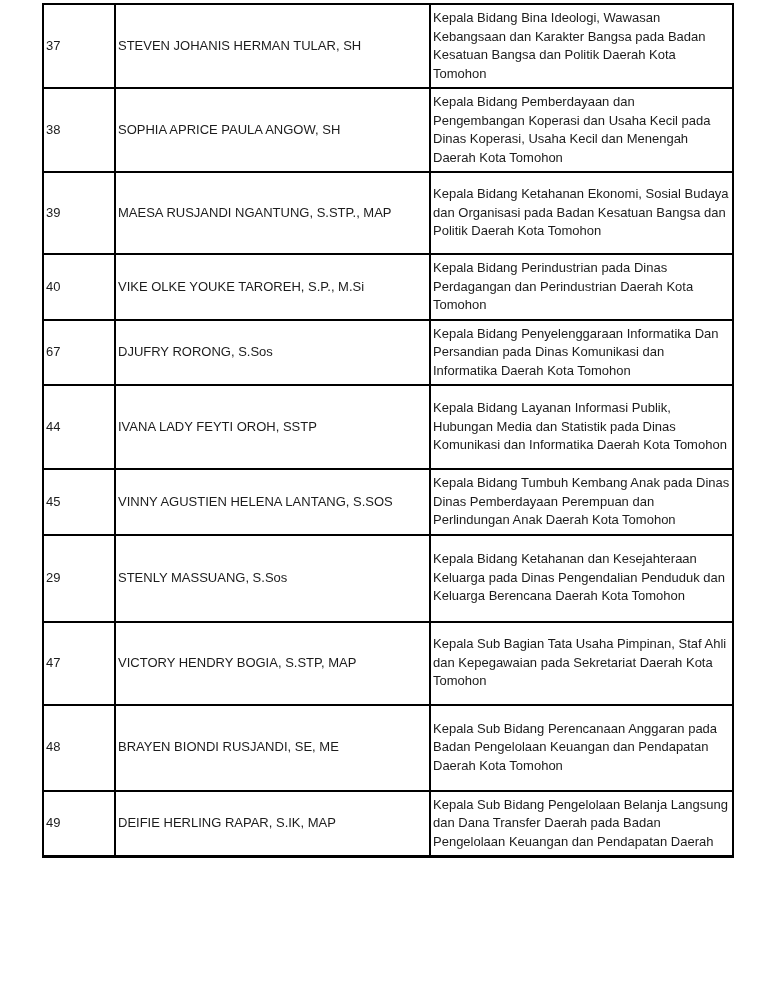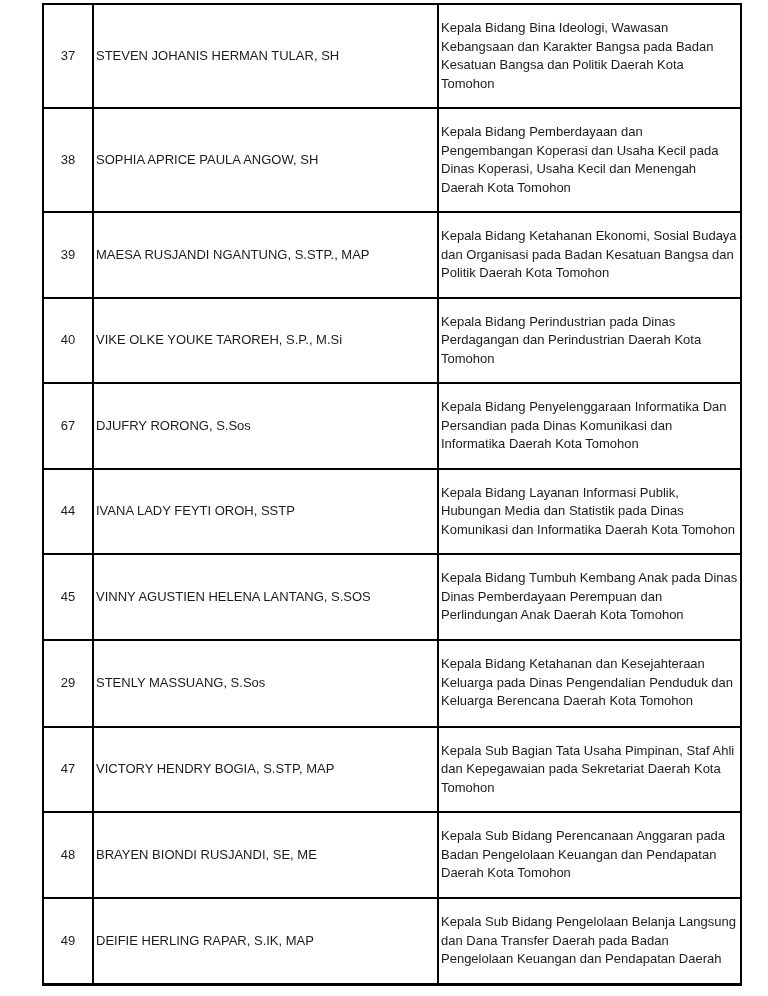--- a/index.html
+++ b/index.html
@@ -29,29 +29,29 @@
     border-collapse: collapse;
     table-layout: fixed;
     border: 2px solid #000000;
     border-bottom-width: 3px;
   }
   table.officials td {
     border: 2px solid #000000;
     font-size: 13px;
     line-height: 18.5px;
     vertical-align: middle;
-    padding: 14px 2px;
+    padding: 4px 2px;
     overflow: hidden;
   }
   td.cell-no {
-    width: 50px;
-    text-align: center;
+    width: 72px;
+    text-align: left;
   }
   td.cell-name {
-    width: 345px;
+    width: 315px;
     padding-left: 3px;
     white-space: nowrap;
   }
   td.cell-pos {
     width: 303px;
     padding-left: 3px;
     padding-right: 1px;
   }
   
   tbody tr:nth-child(1)  { height: 84px; }

